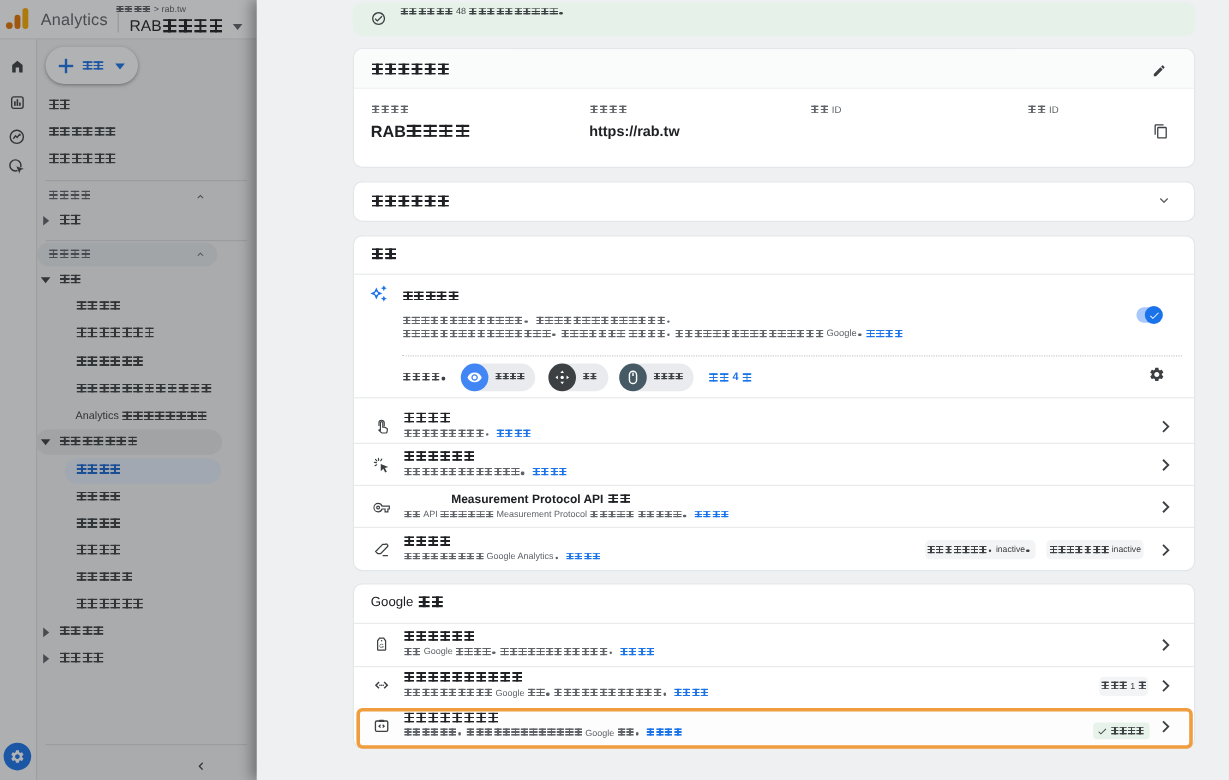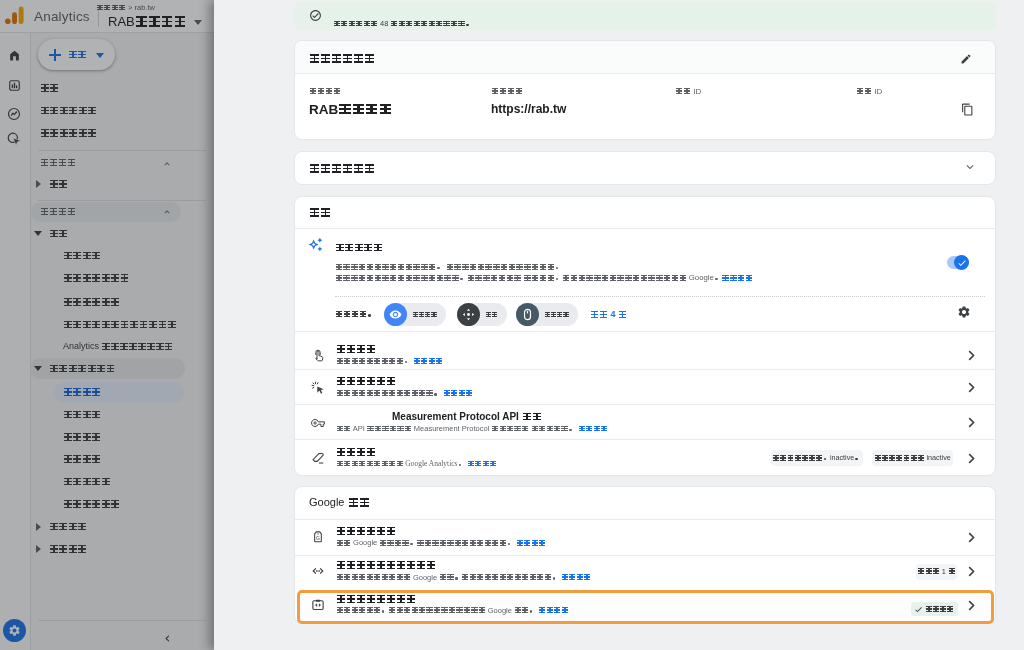--- a/index.html
+++ b/index.html
@@ -91,21 +91,21 @@
 <div class="abs" style="left:38px;top:620px;width:168px;height:1px;background:#dcdee0"></div>
 <svg class="abs" width="13" height="13" viewBox="0 0 24 24" style="left:161px;top:632px;color:#3c4043" fill="#3c4043">
     <path d="M14.71 6.71a.996.996 0 0 1 0 1.41L10.83 12l3.88 3.88a.996.996 0 1 1-1.41 1.41L8.71 12.7a.996.996 0 0 1 0-1.41l4.59-4.59c.38-.38 1.02-.38 1.41.01z"></path>
   </svg>
 <div class="abs" style="left:0;top:0;width:214px;height:650px;background:rgba(32,33,36,.35)"></div>
 <div class="abs" style="left:214px;top:0;width:810px;height:650px;background:#eef0f2;box-shadow:-5px 0 10px rgba(0,0,0,.32)"></div>
 <div class="abs" style="left:294px;top:2px;width:702px;height:28px;border-radius:8px;background:#e6f2e9"></div>
 <svg class="abs" width="13" height="13" viewBox="0 0 24 24" style="left:309px;top:9px;color:#3c4043" fill="#3c4043">
     <path d="M12 2C6.48 2 2 6.48 2 12s4.48 10 10 10 10-4.48 10-10S17.52 2 12 2zm0 18c-4.41 0-8-3.59-8-8s3.59-8 8-8 8 3.59 8 8-3.59 8-8 8zm4.59-12.42L10 14.17l-2.59-2.58L6 13l4 4 8-8z"></path>
   </svg>
-<div class="abs" style="left:333px;top:19px;font-size:7.5px;line-height:9px;color:#3c4043;white-space:nowrap;text-align:center;"><span class="z"><i></i><i></i><i></i><i></i><i></i><i></i></span> 48 <span class="z"><i></i><i></i><i></i><i></i><i></i><i></i><i></i><i></i><i></i><i></i><u></u></span></div>
+<div class="abs" style="left:333px;top:5px;font-size:7.5px;line-height:9px;color:#3c4043;white-space:nowrap;text-align:center;"><span class="z"><i></i><i></i><i></i><i></i><i></i><i></i></span> 48 <span class="z"><i></i><i></i><i></i><i></i><i></i><i></i><i></i><i></i><i></i><i></i><u></u></span></div>
 <div class="abs" style="left:294px;top:40px;width:702px;height:100px;background:#fff;border:1px solid #e4e7e9;border-radius:8px"></div>
 <div class="abs" style="left:295px;top:41px;width:700px;height:33px;background:#fafbfb;border-radius:7px 7px 0 0;border-bottom:1px solid #e8eaec"></div>
 <div class="abs" style="left:309px;top:51.2px;font-size:11px;line-height:14px;color:#202124;white-space:nowrap;"><span class="z"><i></i><i></i><i></i><i></i><i></i><i></i></span></div>
 <svg class="abs" width="12" height="12" viewBox="0 0 24 24" style="left:960px;top:52.5px;color:#3c4043" fill="#3c4043">
     <path d="M3 17.25V21h3.75L17.81 9.94l-3.75-3.75L3 17.25zM20.71 7.04c.39-.39.39-1.02 0-1.41l-2.34-2.34a.9959.9959 0 0 0-1.41 0l-1.83 1.83 3.75 3.75 1.83-1.83z"></path>
   </svg>
 <div class="abs" style="left:309px;top:86.5px;font-size:8px;line-height:10px;color:#5f6368;white-space:nowrap;"><span class="z"><i></i><i></i><i></i><i></i></span></div>
 <div class="abs" style="left:491px;top:86.5px;font-size:8px;line-height:10px;color:#5f6368;white-space:nowrap;"><span class="z"><i></i><i></i><i></i><i></i></span></div>
 <div class="abs" style="left:675px;top:86.5px;font-size:8px;line-height:10px;color:#5f6368;white-space:nowrap;"><span class="z"><i></i><i></i></span> ID</div>
 <div class="abs" style="left:856px;top:86.5px;font-size:8px;line-height:10px;color:#5f6368;white-space:nowrap;"><span class="z"><i></i><i></i></span> ID</div>
@@ -183,32 +183,32 @@
   </svg>
 <div class="abs" style="left:336px;top:375.8px;font-size:10px;line-height:12px;color:#202124;font-weight:bold;white-space:nowrap;"><span class="z"><i></i><i></i><i></i><i></i><i></i><i></i></span></div>
 <div class="abs" style="left:336px;top:388.8px;font-size:7.5px;line-height:9px;color:#5f6368;white-space:nowrap;"><span class="z"><i></i><i></i><i></i><i></i><i></i><i></i><i></i><i></i><i></i><i></i><i></i><i></i><i></i><u></u></span> <span class="lnk"><span class="z"><i></i><i></i><i></i><i></i></span></span></div>
 <svg class="abs" width="15" height="15" viewBox="0 0 24 24" style="left:964px;top:380.2px;color:#3c4043" fill="#3c4043">
     <path d="M8.3 5 15.3 12 8.3 19" fill="none" stroke="currentColor" stroke-width="2.5"></path>
   </svg>
 <div class="abs" style="left:295px;top:403.8px;width:700px;height:1px;background:#e8eaec"></div>
 <svg class="abs" width="14" height="14" viewBox="0 0 24 24" style="left:311px;top:415.5px;color:#3c4043" fill="#3c4043">
     <path d="M12.65 10A5.99 5.99 0 0 0 7 6c-3.31 0-6 2.69-6 6s2.69 6 6 6a5.99 5.99 0 0 0 5.65-4H17v4h4v-4h2v-4H12.65zM7 14c-1.1 0-2-.9-2-2s.9-2 2-2 2 .9 2 2-.9 2-2 2z" fill="none" stroke="currentColor" stroke-width="1.7"></path>
   </svg>
-<div class="abs" style="left:352px;top:411.0px;font-size:10px;line-height:12px;color:#202124;font-weight:bold;white-space:nowrap;padding-left:40px;">Measurement Protocol API <span class="z"><i></i><i></i></span></div>
+<div class="abs" style="left:336px;top:411.0px;font-size:10px;line-height:12px;color:#202124;font-weight:bold;white-space:nowrap;padding-left:40px;">Measurement Protocol API <span class="z"><i></i><i></i></span></div>
 <div class="abs" style="left:336px;top:424.0px;font-size:7.5px;line-height:9px;color:#5f6368;white-space:nowrap;"><span class="z"><i></i><i></i></span> API <span class="z"><i></i><i></i><i></i><i></i><i></i><i></i></span> Measurement Protocol <span class="z"><i></i><i></i><i></i><i></i><i></i></span> <span class="z"><i></i><i></i><i></i><i></i><i></i><u></u></span> <span class="lnk"><span class="z"><i></i><i></i><i></i><i></i></span></span></div>
 <svg class="abs" width="15" height="15" viewBox="0 0 24 24" style="left:964px;top:415.4px;color:#3c4043" fill="#3c4043">
     <path d="M8.3 5 15.3 12 8.3 19" fill="none" stroke="currentColor" stroke-width="2.5"></path>
   </svg>
 <div class="abs" style="left:295px;top:438.9px;width:700px;height:1px;background:#e8eaec"></div>
 <svg class="abs" width="14" height="14" viewBox="0 0 24 24" style="left:311px;top:450.5px;color:#3c4043" fill="#3c4043">
     <path d="M13.5 4.5 3.5 14.8l3 3h4.2L20.5 7.5c.6-.6.6-1.5 0-2.1l-1-1c-.6-.6-1.5-.6-2.1 0z" fill="none" stroke="currentColor" stroke-width="1.8"></path>
     <line x1="13.5" y1="20.6" x2="21" y2="20.6" stroke="currentColor" stroke-width="1.8"></line>
   </svg>
 <div class="abs" style="left:336px;top:446.1px;font-size:10px;line-height:12px;color:#202124;font-weight:bold;white-space:nowrap;"><span class="z"><i></i><i></i><i></i><i></i></span></div>
-<div class="abs" style="left:336px;top:459.1px;font-size:7.5px;line-height:9px;color:#5f6368;white-space:nowrap;font-family:Liberation Serif, serif;"><span class="z"><i></i><i></i><i></i><i></i><i></i><i></i><i></i><i></i><i></i></span> Google Analytics<span class="z"><u></u></span> <span class="lnk"><span class="z"><i></i><i></i><i></i><i></i></span></span></div>
+<div class="abs" style="left:336px;top:459.1px;font-size:7.5px;line-height:9px;color:#5f6368;white-space:nowrap;"><span class="z"><i></i><i></i><i></i><i></i><i></i><i></i><i></i><i></i><i></i></span> Google Analytics<span class="z"><u></u></span> <span class="lnk"><span class="z"><i></i><i></i><i></i><i></i></span></span></div>
 <svg class="abs" width="15" height="15" viewBox="0 0 24 24" style="left:964px;top:450.5px;color:#3c4043" fill="#3c4043">
     <path d="M8.3 5 15.3 12 8.3 19" fill="none" stroke="currentColor" stroke-width="2.5"></path>
   </svg>
 <div class="abs" style="left:771px;top:450.0px;width:92px;height:16px;background:#f2f4f5;border-radius:4px;text-align:center;line-height:16px;font-size:7.2px;color:#3c4043;white-space:nowrap;overflow:hidden"><span class="z"><i></i><i></i><i></i><i></i><i></i><i></i><i></i><u></u></span>inactive<span class="z"><u></u></span></div>
 <div class="abs" style="left:872px;top:450.0px;width:81px;height:16px;background:#f2f4f5;border-radius:4px;text-align:center;line-height:16px;font-size:7.2px;color:#3c4043;white-space:nowrap;overflow:hidden"><span class="z"><i></i><i></i><i></i><i></i><i></i><i></i><i></i></span>&nbsp;inactive</div>
 <div class="abs" style="left:294px;top:486px;width:702px;height:138px;background:#fff;border:1px solid #e4e7e9;border-radius:8px"></div>
 <div class="abs" style="left:309px;top:495.2px;font-size:11px;line-height:14px;color:#202124;white-space:nowrap;">Google <span class="z"><i></i><i></i></span></div>
 <div class="abs" style="left:295px;top:518.7px;width:700px;height:1px;background:#e8eaec"></div>
 <svg class="abs" width="14" height="14" viewBox="0 0 24 24" style="left:311px;top:530.0px;color:#3c4043" fill="#3c4043">
     <path d="M9 3.2h6l2.7 3.7v12.4c0 .55-.45 1-1 1H7.3c-.55 0-1-.45-1-1V6.9z" fill="none" stroke="currentColor" stroke-width="1.8"></path>

